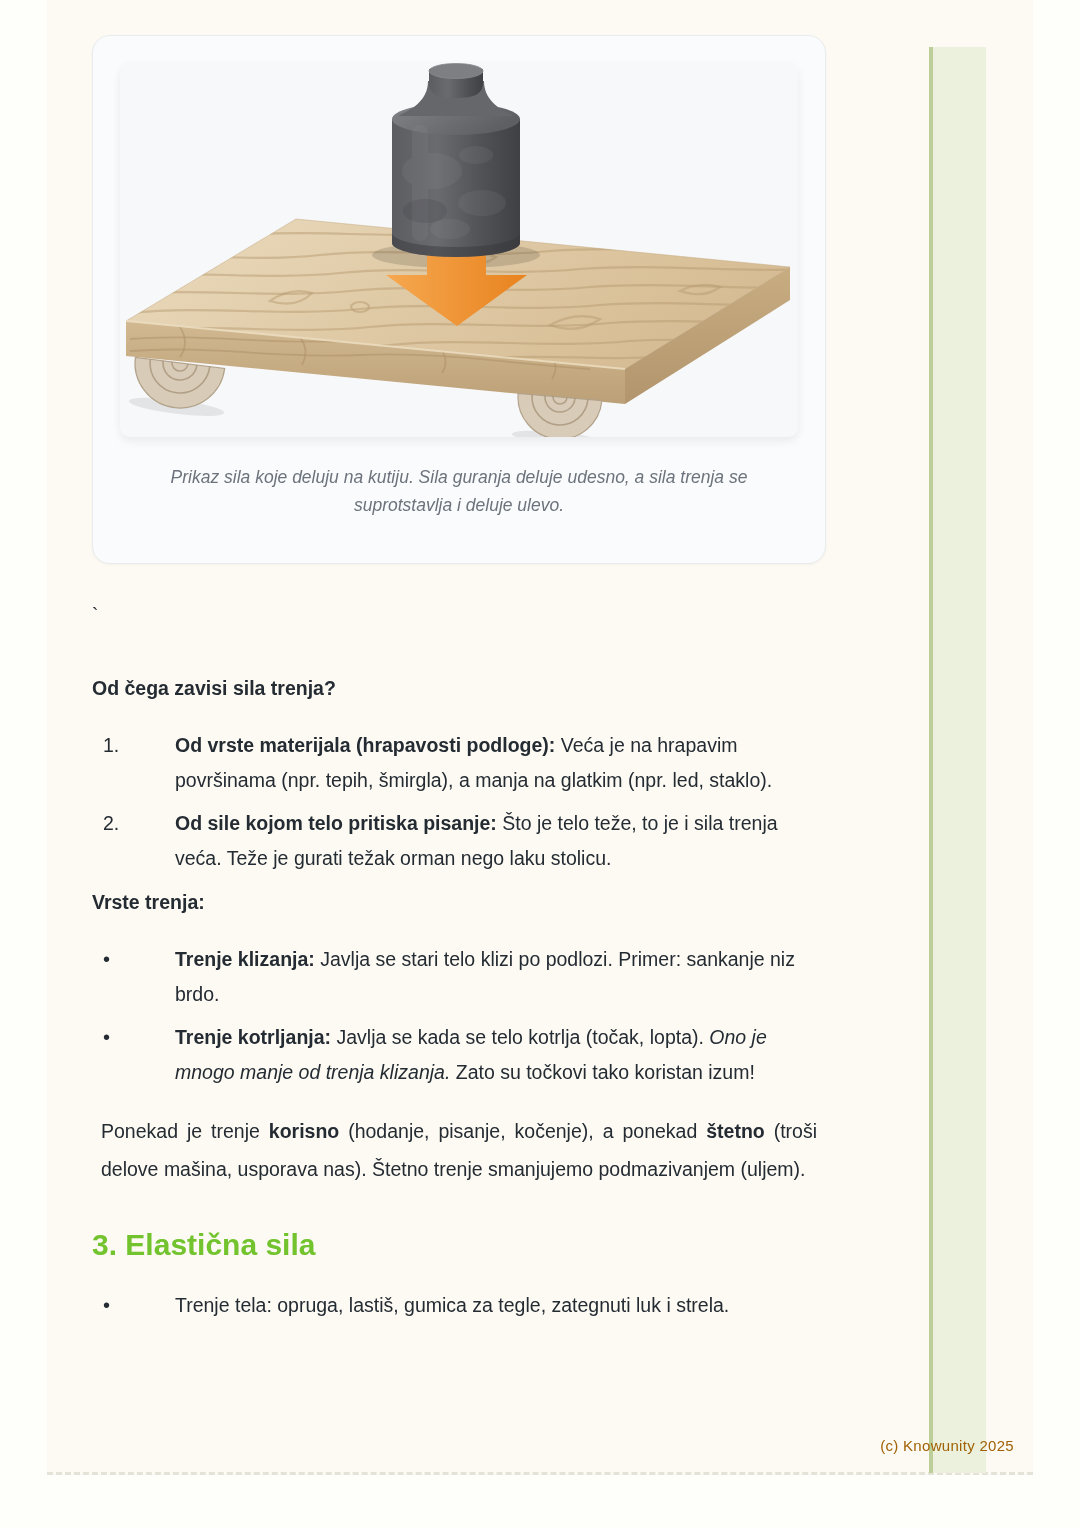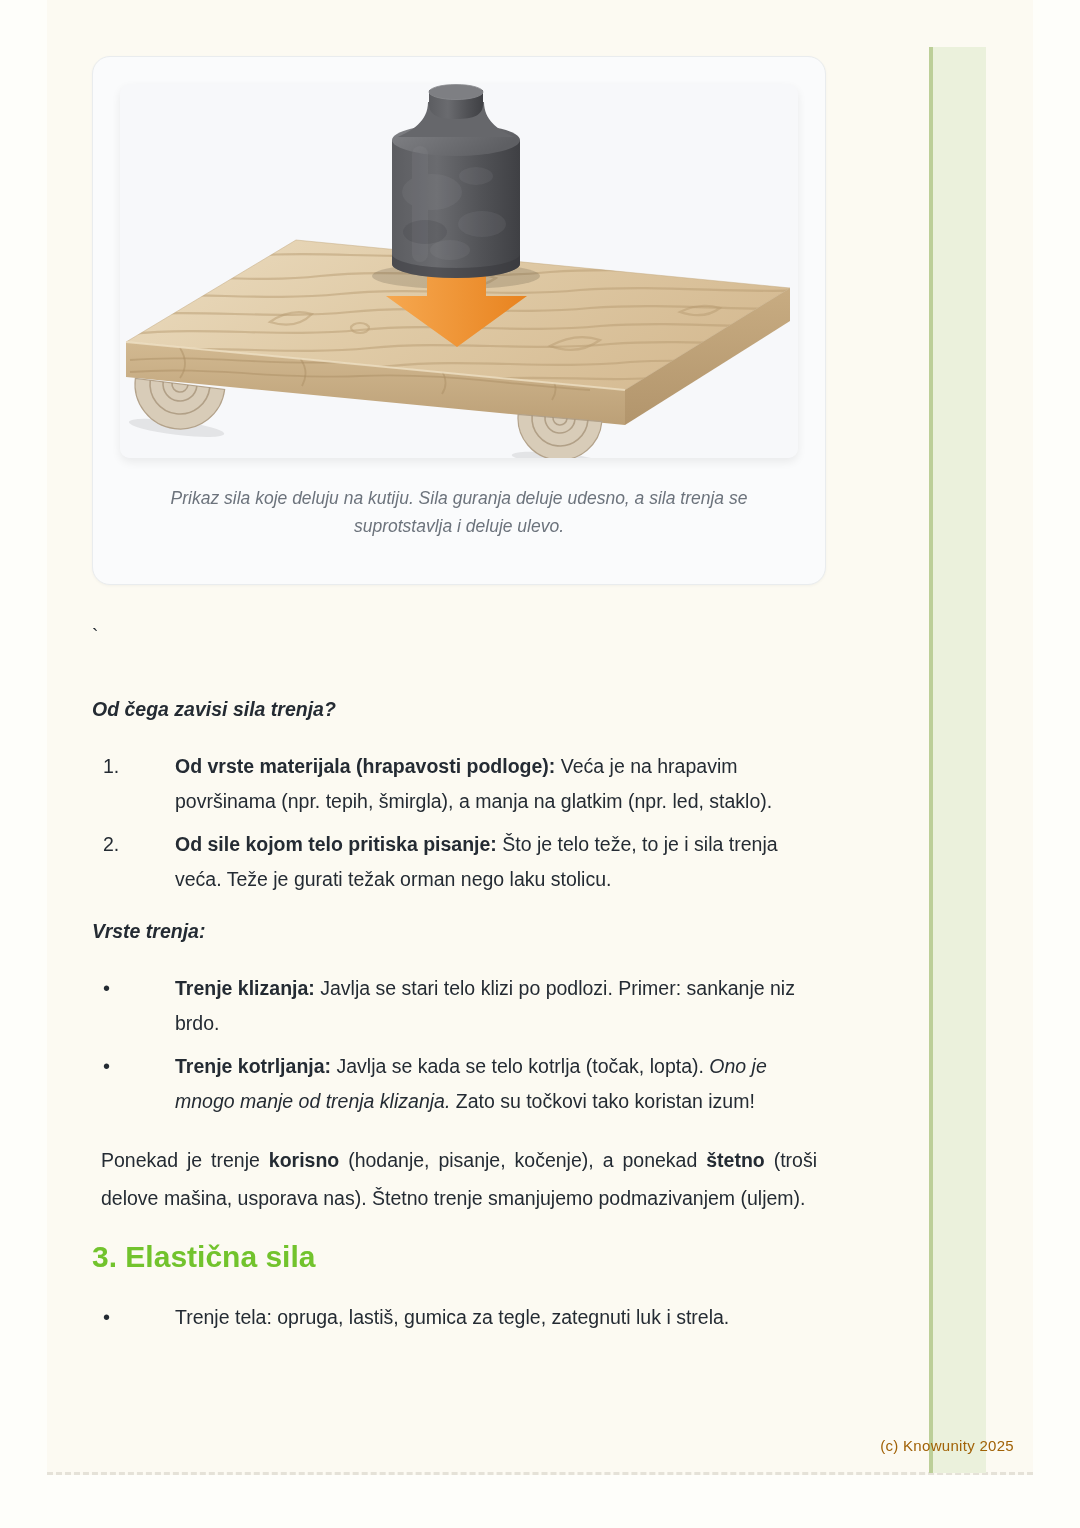--- a/index.html
+++ b/index.html
@@ -22,21 +22,21 @@
     width: 53px; height: 1426px;
     background: #EBF1DC;
     border-left: 4px solid #BCCF98;
   }
   .watermark {
     position: absolute; top: 1437px; right: 66px;
     font-size: 15px; color: #a16207; letter-spacing: 0.3px;
     z-index: 5;
   }
   .content {
-    position: absolute; left: 92px; top: 56px;
+    position: absolute; left: 92px; top: 35px;
     width: 734px;
   }
   
   .figure-card {
     box-sizing: border-box;
     width: 734px;
     background: #FAFBFC;
     border: 1px solid #E9ECEE;
     border-radius: 18px;
     padding: 27px 27px 44px;
@@ -56,38 +56,38 @@
     text-align: center;
     font-style: italic;
     font-size: 17.5px;
     line-height: 28px;
     color: #6C737C;
   }
   
   .stray { margin: 38px 0 0; font-size: 19px; line-height: 26px; }
   .subhead {
     margin: 46px 0 0;
-    font-size: 19.5px; line-height: 28px; font-weight: 700; font-style: italic;
-  }
-  .subhead.types { margin-top: 20px; }
+    font-size: 19.5px; line-height: 28px; font-weight: 700;
+  }
+  .subhead.types { margin-top: 12px; }
   ol.plain, ul.plain { margin: 26px 0 0; padding: 0; list-style: none; }
   li.row { display: flex; margin-top: 8px; font-size: 19.5px; line-height: 35px; }
   li.row:first-child { margin-top: 0; }
   .marker { flex: 0 0 24px; margin-left: 11px; }
   .marker.bullet { font-size: 20px; }
   .li-body { flex: 1; margin-left: 48px; }
   b, .b { font-weight: 700; }
   .it { font-style: italic; }
   .para {
     margin: 22px 9px 0;
     font-size: 19.5px; line-height: 38px;
     text-align: justify;
   }
   .h2-green {
-    margin: 21px 0 0;
+    margin: 38px 0 0;
     font-size: 30px; line-height: 38px;
     font-weight: 700;
     color: #72C32D;
   }
   .para.intro { margin-top: 20px; }
   ul.single { margin-top: 24px; }
 </style>
 </head>
 <body>
 

